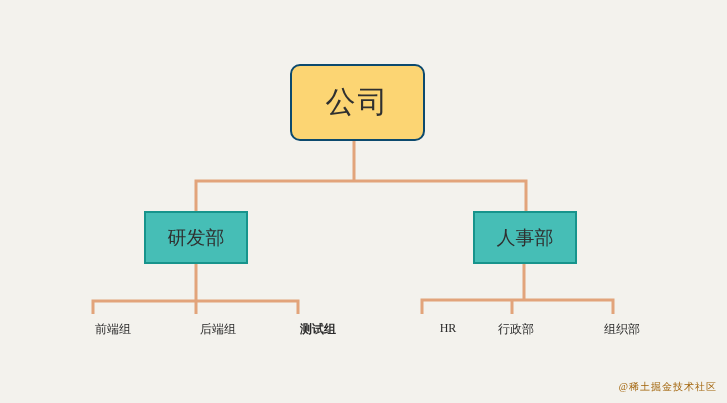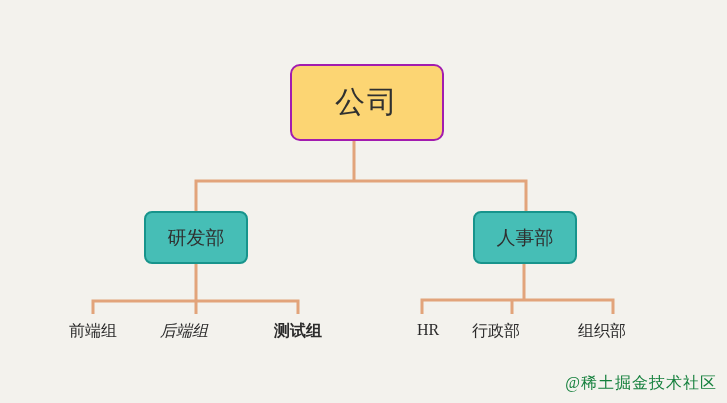--- a/index.html
+++ b/index.html
@@ -26,59 +26,60 @@
     position: absolute;
     box-sizing: border-box;
     display: flex;
     align-items: center;
     justify-content: center;
     color: #2F3030;
   }
   .node-root {
     left: 290px;
     top: 64px;
-    width: 154px;
+    width: 135px;
     height: 77px;
     background: #FCD573;
-    border: 2px solid #a21caf;
+    border: 2px solid #0c4a6e;
     border-radius: 10px;
     font-size: 30px;
     letter-spacing: 2px;
   }
   .node-dept {
     top: 211px;
     width: 104px;
     height: 53px;
     background: #46BEB6;
     border: 2px solid #17948C;
-    border-radius: 8px;
+    border-radius: 0;
     font-size: 19px;
   }
   .node-dept.rnd { left: 144px; }
   .node-dept.hr  { left: 473px; text-align: center; }
   .leaf {
     position: absolute;
     top: 321px;
     transform: translateX(-50%);
-    font-size: 16px;
+    font-size: 12px;
     color: #2B2B2B;
     white-space: nowrap;
+    margin-left: 20px;
   }
   .leaf.l1 { left: 93px; }
-  .leaf.l2 { left: 184px; font-style: italic; }
+  .leaf.l2 { left: 198px; }
   .leaf.l3 { left: 298px; font-weight: bold; }
   .leaf.r1 { left: 428px; }
   .leaf.r2 { left: 496px; }
   .leaf.r3 { left: 602px; }
   .watermark {
     position: absolute;
     right: 10px;
     bottom: 9px;
-    font-size: 16px;
-    color: #15803d;
+    font-size: 10px;
+    color: #a16207;
     letter-spacing: 1px;
   }
 </style>
 </head>
 <body>
 
 <div class="canvas">
 
   <svg class="connector-svg" viewBox="0 0 727 403" xmlns="http://www.w3.org/2000/svg">
     <g fill="none" stroke-width="3" stroke="#E2A47B">

